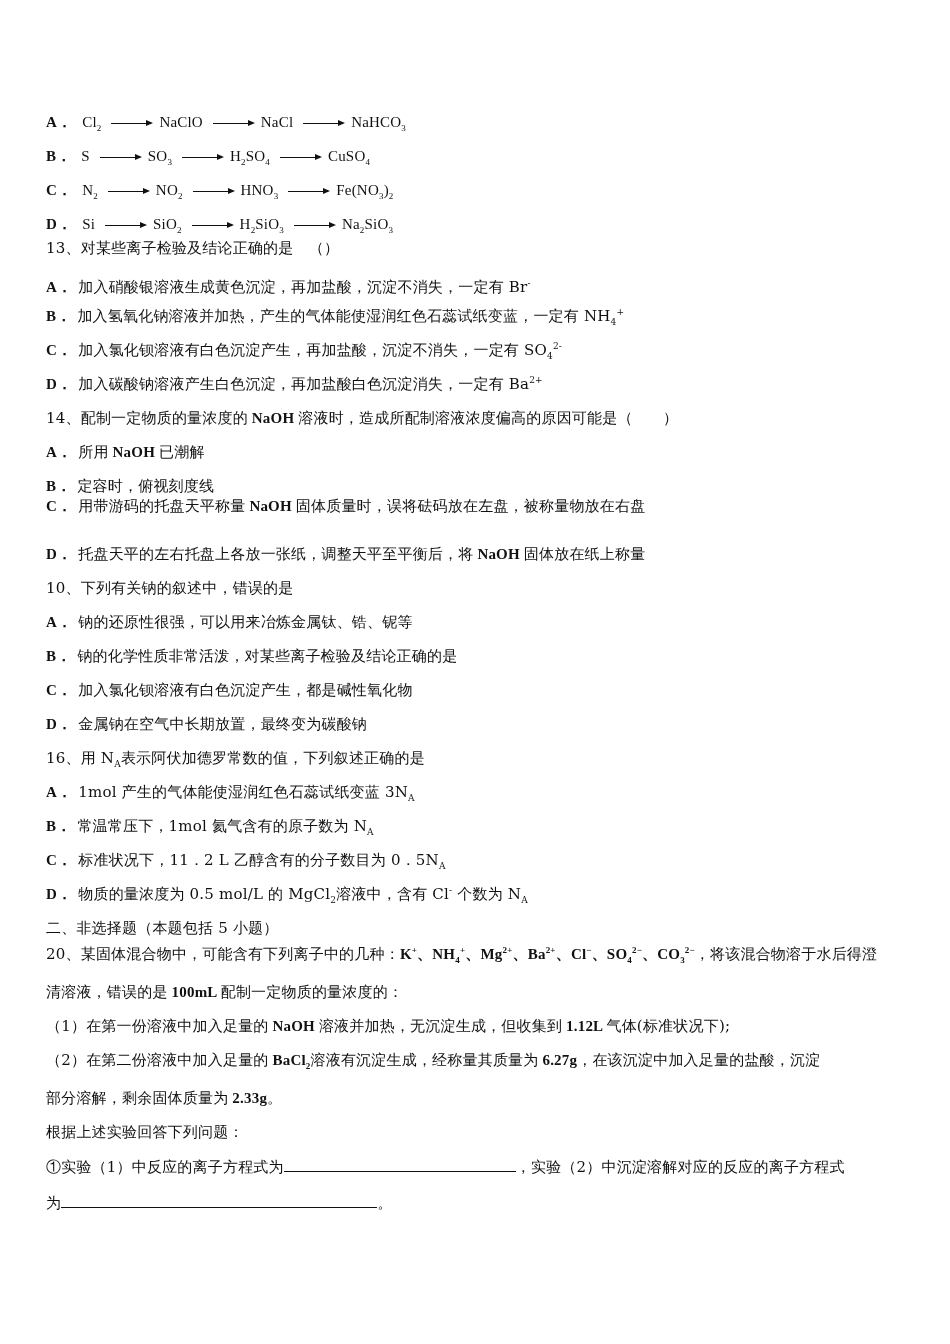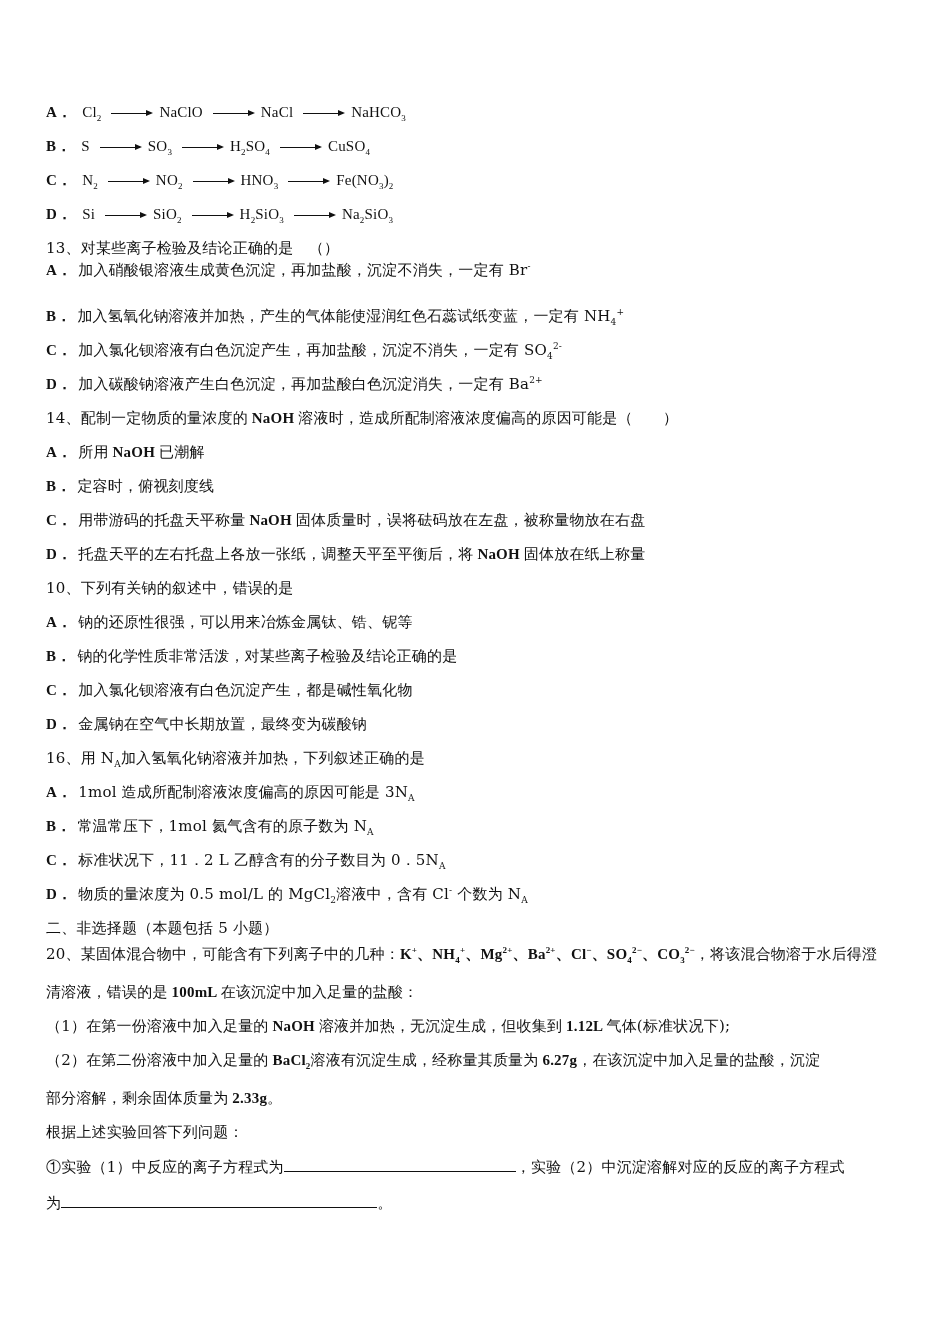--- a/index.html
+++ b/index.html
@@ -17,21 +17,21 @@
     display: inline-block; width: 40px; height: 1px; background: #111;
     position: relative; vertical-align: middle; margin: 0 4px 0 6px;
   }
   .arrow::after {
     content: ""; position: absolute; right: -2px; top: -3px;
     border-left: 7px solid #111; border-top: 3.5px solid transparent; border-bottom: 3.5px solid transparent;
   }
   sub, sup { font-size: 9px; line-height: 0; }
   .b { font-weight: bold; font-family: "Liberation Serif", serif; margin-top: 24px; }
   .blank { display: inline-block; border-bottom: 1px solid #111; height: 15px; vertical-align: baseline; }
-  .chem-row { font-family: "Liberation Serif", serif; }
+  .chem-row { font-family: "Liberation Serif", serif; margin-top: 10px; }
 </style>
 </head>
 <body>
 
 <div class="line chem-row" style="top:102px">
   <span class="opt">A．</span>
   <span>Cl</span><sub>2</sub>
   <span class="arrow"></span>
   <span>NaClO</span>
   <span class="arrow"></span>
@@ -64,21 +64,21 @@
   <span>Si</span>
   <span class="arrow"></span>
   <span>SiO</span><sub>2</sub>
   <span class="arrow"></span>
   <span>H</span><sub>2</sub><span>SiO</span><sub>3</sub>
   <span class="arrow"></span>
   <span>Na</span><sub>2</sub><span>SiO</span><sub>3</sub>
 </div>
 
 <div class="line" style="top:238px">13、对某些离子检验及结论正确的是　（）</div>
-<div class="line" style="top:260px">
+<div class="line" style="top:277px">
   <span class="opt">A．</span><span>加入硝酸银溶液生成黄色沉淀，再加盐酸，沉淀不消失，一定有 Br</span><sup>-</sup>
 </div>
 <div class="line" style="top:306px">
   <span class="opt">B．</span><span>加入氢氧化钠溶液并加热，产生的气体能使湿润红色石蕊试纸变蓝，一定有 NH</span><sub>4</sub><sup>+</sup>
 </div>
 <div class="line" style="top:340px">
   <span class="opt">C．</span><span>加入氯化钡溶液有白色沉淀产生，再加盐酸，沉淀不消失，一定有 SO</span><sub>4</sub><sup>2-</sup>
 </div>
 <div class="line" style="top:374px">
   <span class="opt">D．</span><span>加入碳酸钠溶液产生白色沉淀，再加盐酸白色沉淀消失，一定有 Ba</span><sup>2+</sup>
@@ -86,56 +86,56 @@
 
 <div class="line" style="top:408px">
   <span>14、配制一定物质的量浓度的</span><span class="b"> NaOH </span><span>溶液时，造成所配制溶液浓度偏高的原因可能是（　　）</span>
 </div>
 <div class="line" style="top:442px">
   <span class="opt">A．</span><span>所用</span><span class="b"> NaOH </span><span>已潮解</span>
 </div>
 <div class="line" style="top:476px">
   <span class="opt">B．</span><span>定容时，俯视刻度线</span>
 </div>
-<div class="line" style="top:510px">
+<div class="line" style="top:496px">
   <span class="opt">C．</span><span>用带游码的托盘天平称量</span><span class="b"> NaOH </span><span>固体质量时，误将砝码放在左盘，被称量物放在右盘</span>
 </div>
 <div class="line" style="top:544px">
   <span class="opt">D．</span><span>托盘天平的左右托盘上各放一张纸，调整天平至平衡后，将</span><span class="b"> NaOH </span><span>固体放在纸上称量</span>
 </div>
 
 <div class="line" style="top:578px">10、下列有关钠的叙述中，错误的是</div>
 <div class="line" style="top:612px"><span class="opt">A．</span><span>钠的还原性很强，可以用来冶炼金属钛、锆、铌等</span></div>
 <div class="line" style="top:646px"><span class="opt">B．</span><span>钠的化学性质非常活泼，对某些离子检验及结论正确的是</span></div>
 <div class="line" style="top:680px"><span class="opt">C．</span><span>加入氯化钡溶液有白色沉淀产生，都是碱性氧化物</span></div>
 <div class="line" style="top:714px"><span class="opt">D．</span><span>金属钠在空气中长期放置，最终变为碳酸钠</span></div>
 
 <div class="line" style="top:748px">
-  <span>16、用 N</span><sub>A</sub><span>加入氢氧化钠溶液并加热，下列叙述正确的是</span>
+  <span>16、用 N</span><sub>A</sub><span>表示阿伏加德罗常数的值，下列叙述正确的是</span>
 </div>
 <div class="line" style="top:782px">
-  <span class="opt">A．</span><span>1mol 造成所配制溶液浓度偏高的原因可能是 3N</span><sub>A</sub>
+  <span class="opt">A．</span><span>1mol 产生的气体能使湿润红色石蕊试纸变蓝 3N</span><sub>A</sub>
 </div>
 <div class="line" style="top:816px">
   <span class="opt">B．</span><span>常温常压下，1mol 氦气含有的原子数为 N</span><sub>A</sub>
 </div>
 <div class="line" style="top:850px">
   <span class="opt">C．</span><span>标准状况下，11．2 L 乙醇含有的分子数目为 0．5N</span><sub>A</sub>
 </div>
 <div class="line" style="top:884px">
   <span class="opt">D．</span><span>物质的量浓度为 0.5 mol/L 的 MgCl</span><sub>2</sub><span>溶液中，含有 Cl</span><sup>-</sup><span> 个数为 N</span><sub>A</sub>
 </div>
 
 <div class="line" style="top:918px">二、非选择题（本题包括 5 小题）</div>
 
 <div class="line" style="top:944px">
   <span>20、某固体混合物中，可能含有下列离子中的几种：</span><span class="b">K<sup>+</sup>、NH<sub>4</sub><sup>+</sup>、Mg<sup>2+</sup>、Ba<sup>2+</sup>、Cl<sup>−</sup>、SO<sub>4</sub><sup>2−</sup>、CO<sub>3</sub><sup>2−</sup></span><span>，将该混合物溶于水后得澄</span>
 </div>
 <div class="line" style="top:982px">
-  <span>清溶液，错误的是</span><span class="b"> 100mL </span><span>在该沉淀中加入足量的盐酸：</span>
+  <span>清溶液，错误的是</span><span class="b"> 100mL </span><span>配制一定物质的量浓度的：</span>
 </div>
 <div class="line" style="top:1016px">
   <span>（1）在第一份溶液中加入足量的</span><span class="b"> NaOH </span><span>溶液并加热，无沉淀生成，但收集到</span><span class="b"> 1.12L </span><span>气体(标准状况下);</span>
 </div>
 <div class="line" style="top:1050px">
   <span>（2）在第二份溶液中加入足量的</span><span class="b"> BaCl</span><sub class="b">2</sub><span>溶液有沉淀生成，经称量其质量为</span><span class="b"> 6.27g</span><span>，在该沉淀中加入足量的盐酸，沉淀</span>
 </div>
 <div class="line" style="top:1088px">
   <span>部分溶解，剩余固体质量为</span><span class="b"> 2.33g</span><span>。</span>
 </div>

